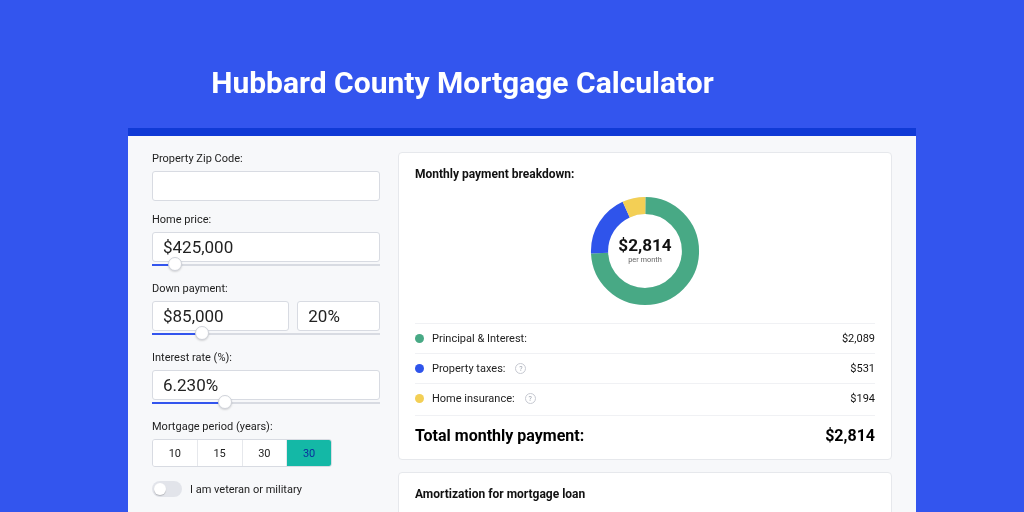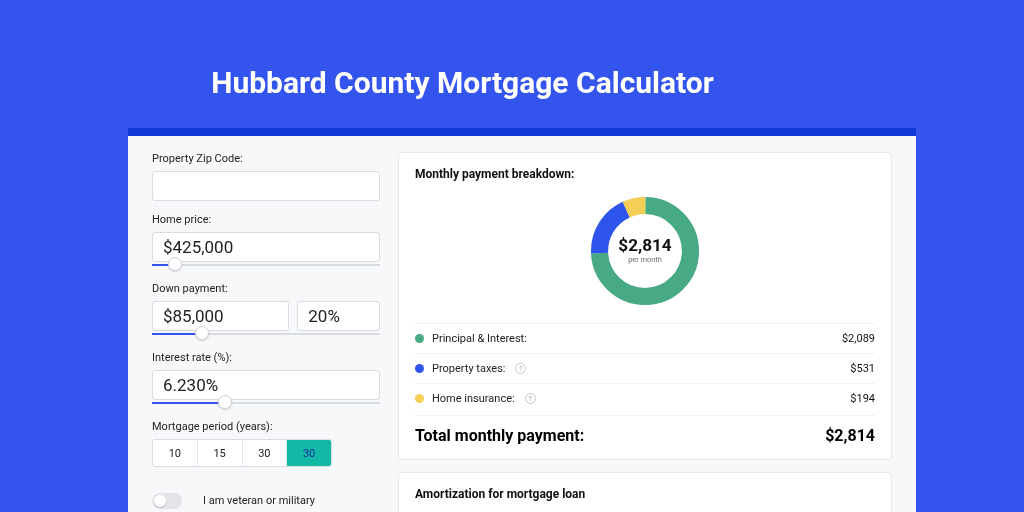--- a/index.html
+++ b/index.html
@@ -93,21 +93,21 @@
         <div class="periods">
           <button class="pbtn">10</button>
           <button class="pbtn">15</button>
           <button class="pbtn">30</button>
           <button class="pbtn active">30</button>
         </div>
       </div>
 
       <div class="toggle-row">
         <div class="toggle"></div>
-        <span class="lbl" style="margin:13px">I am veteran or military</span>
+        <span class="lbl" style="margin:0">I am veteran or military</span>
       </div>
     </div>
 
     <div class="right">
       <div class="card">
         <div class="hdr">Monthly payment breakdown:</div>
 
         <div class="donut-wrap">
           <svg class="donut" viewBox="0 0 42 42">
             <circle cx="21" cy="21" r="15.9155" fill="none" stroke="#eef0f4" stroke-width="6"></circle>

